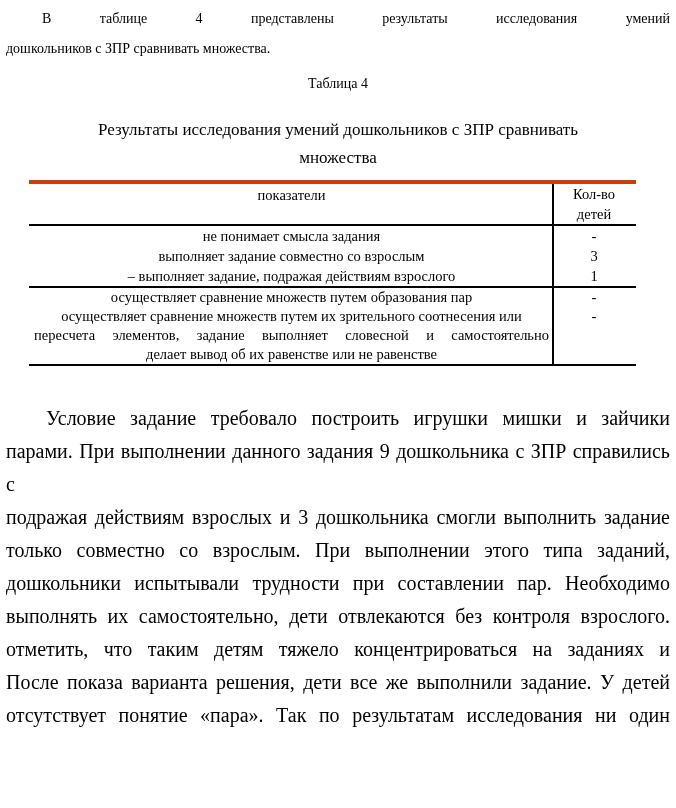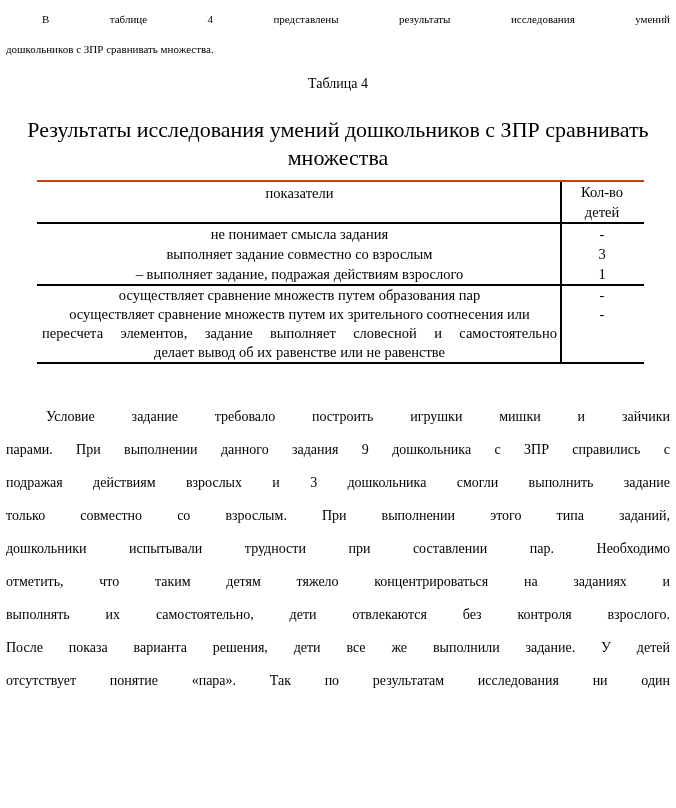--- a/index.html
+++ b/index.html
@@ -13,40 +13,40 @@
     overflow: hidden;
     box-sizing: border-box;
     padding: 4px 6px 0 6px;
   }
   .line { white-space: normal; }
   
   .jl { text-align: justify; text-align-last: justify; -moz-text-align-last: justify; }
   .ind36 { padding-left: 36px; }
   .ind40 { padding-left: 40px; }
 
-  .p1 .line { font-size: 11px; line-height: 30px; }
+  .p1 .line { font-size: 14px; line-height: 30px; }
 
   .table-label {
     margin-top: 6px;
     font-size: 14px;
     line-height: 28px;
     text-align: center;
   }
   .table-title {
     margin-top: 18px;
-    font-size: 22px;
+    font-size: 17px;
     line-height: 28px;
     text-align: center;
   }
 
   .ztable {
     margin-top: 8px;
-    margin-left: 31px;
+    margin-left: 23px;
     width: 607px;
-    border-top: 2px solid #c2410c;
+    border-top: 4px solid #c2410c;
     font-size: 14.5px;
   }
   .trow { display: flex; border-bottom: 2px solid #000; }
   .c1 {
     width: 525px;
     box-sizing: border-box;
     border-right: 2px solid #000;
     padding-left: 5px;
     padding-right: 3px;
   }
@@ -57,21 +57,21 @@
   }
   .hdr .c1 { text-align: center; padding-top: 1px; }
   .hdr .line, .hdr .c2 .line { line-height: 20px; }
   .lh20 .line { line-height: 20px; }
   .lh175 .line { line-height: 17.5px; }
   .lh19 .line { line-height: 19px; }
   .tline { white-space: pre; text-align: center; }
   .tline.jl { white-space: normal; }
 
   .p2 { margin-top: 36px; }
-  .p2 .line { font-size: 14px; line-height: 33px; }
+  .p2 .line { font-size: 20px; line-height: 33px; }
 </style>
 </head>
 <body>
 
 <div class="page">
 
   <div class="p1">
     <div class="line jl ind36">В таблице 4 представлены результаты исследования  умений</div>
     <div class="line">дошкольников с ЗПР сравнивать множества.</div>
   </div>
@@ -123,19 +123,19 @@
     </div>
 
   </div>
 
   <div class="p2">
     <div class="line jl ind40">Условие задание требовало построить игрушки мишки и зайчики</div>
     <div class="line jl">парами. При выполнении данного задания 9 дошкольника с ЗПР справились с</div>
     <div class="line jl">подражая действиям взрослых и 3 дошкольника смогли выполнить задание</div>
     <div class="line jl">только совместно со взрослым. При выполнении этого типа заданий,</div>
     <div class="line jl">дошкольники испытывали трудности при составлении пар.  Необходимо</div>
+    <div class="line jl">выполнять их самостоятельно, дети отвлекаются без контроля взрослого.</div>
     <div class="line jl">отметить, что таким детям тяжело концентрироваться на заданиях и</div>
-    <div class="line jl">выполнять их самостоятельно, дети отвлекаются без контроля взрослого.</div>
     <div class="line jl">После показа варианта решения, дети все же  выполнили задание. У детей</div>
     <div class="line jl">отсутствует понятие «пара». Так по результатам исследования ни один</div>
   </div>
 
 </div>
 
 </body></html>

